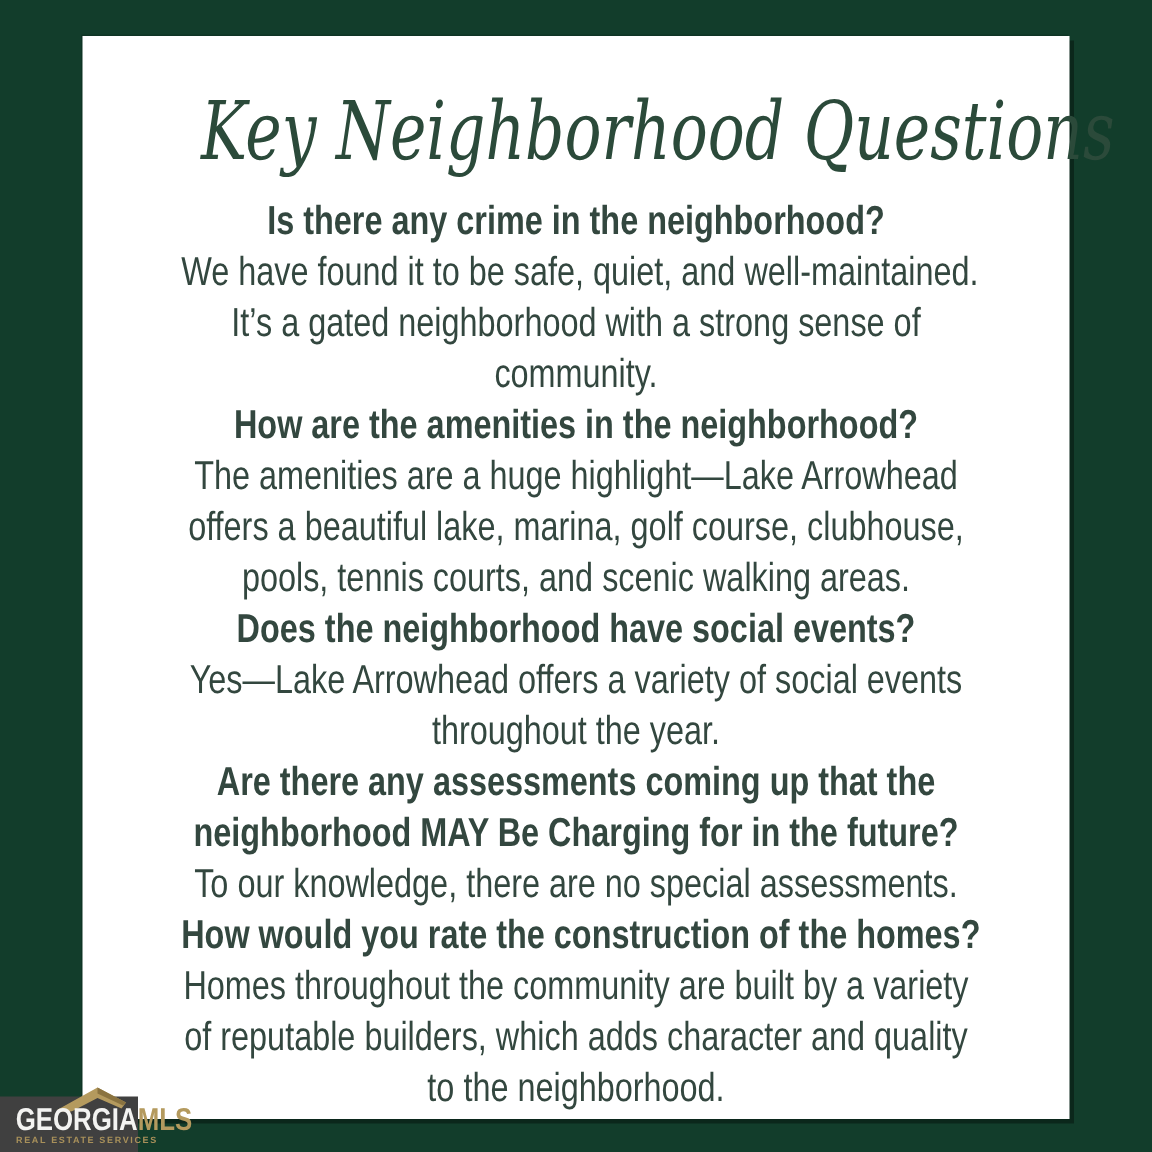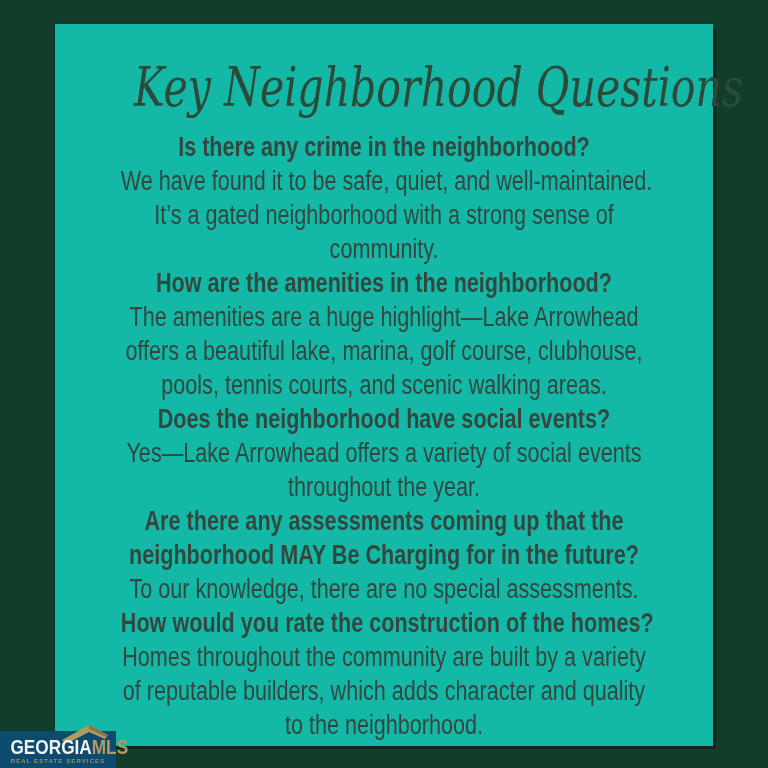--- a/index.html
+++ b/index.html
@@ -7,21 +7,21 @@
     width: 768px; height: 768px;
     position: relative;
     background: #123d2b;
     font-family: "Liberation Sans", sans-serif;
     overflow: hidden;
   }
   .card {
     position: absolute;
     left: 55px; top: 24px;
     width: 658px; height: 722px;
-    background: #14b8a6;
+    background: #ffffff;
     box-shadow: 3px 3px 0 rgba(6, 22, 14, 0.55), -1px -1px 0 rgba(6,22,14,0.2);
     text-align: center;
   }
   .content { padding-top: 26px; }
   .title {
     font-family: "DejaVu Serif", serif;
     font-style: italic;
     font-size: 54px;
     line-height: 76px;
     color: #2b4a3a;
@@ -36,22 +36,22 @@
     color: #33473f;
     white-space: nowrap;
     transform: scaleX(0.8);
     transform-origin: 50% 50%;
   }
   .q { font-weight: bold; }
   
   .logo {
     position: absolute;
     left: 0; bottom: 0;
-    width: 116px; height: 37px;
-    background: #0c4a6e;
+    width: 92px; height: 37px;
+    background: #404040;
   }
   .logo-row {
     position: absolute;
     left: 0; top: 5px; width: 116px;
     text-align: center;
     white-space: nowrap;
     transform: scaleX(0.82);
     transform-origin: 50% 50%;
     font-size: 21px;
     font-weight: bold;

